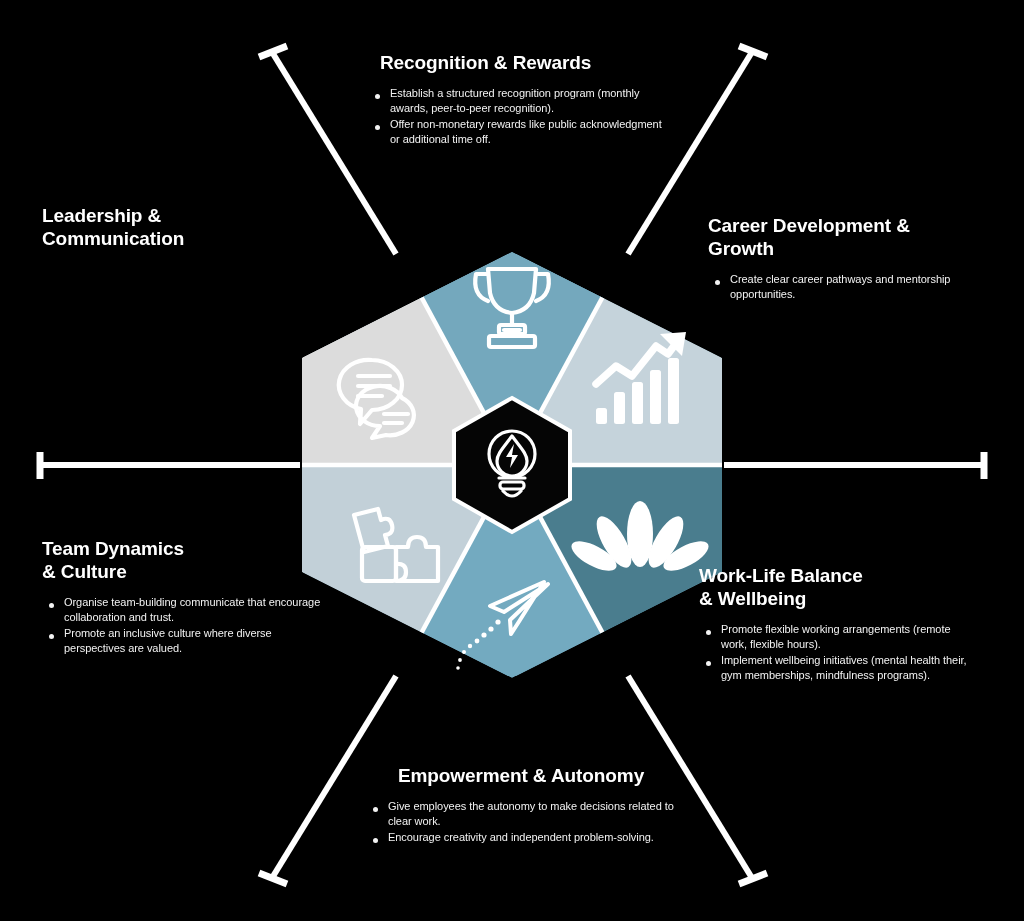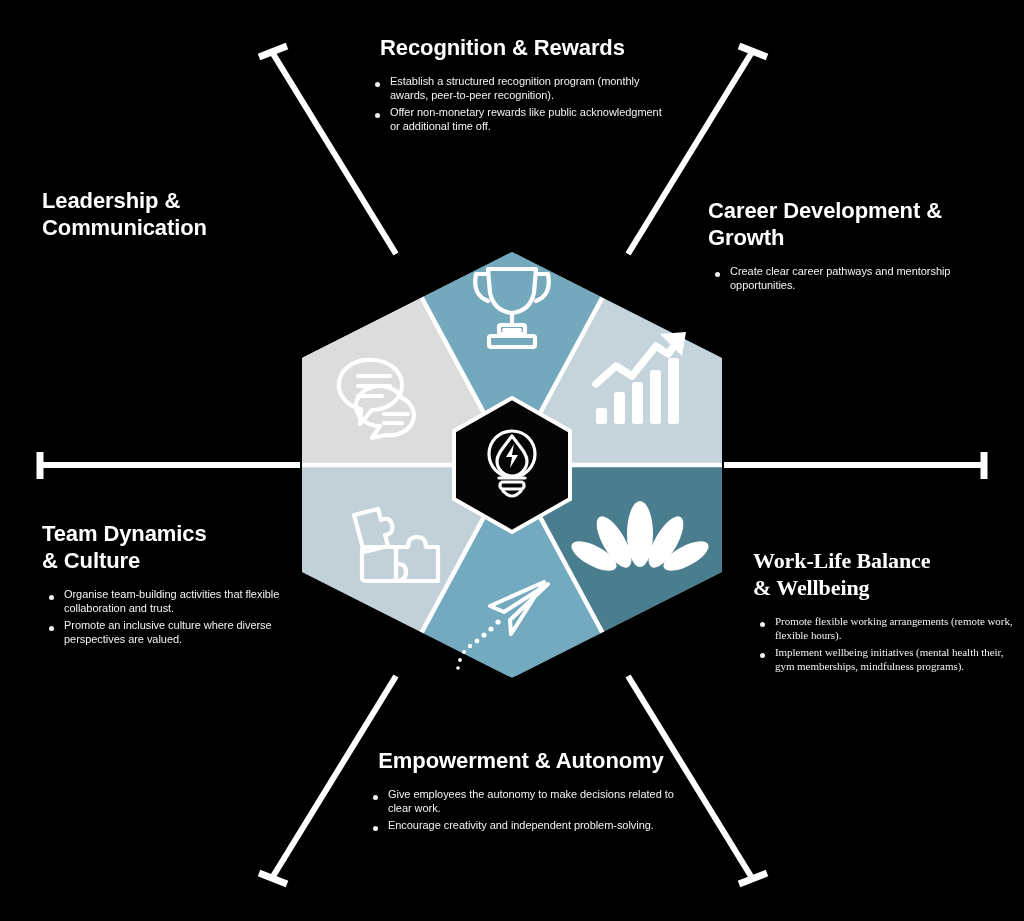--- a/index.html
+++ b/index.html
@@ -13,22 +13,22 @@
 
   
   .axis-svg{position:absolute;left:0;top:0;width:1024px;height:921px;pointer-events:none;}
 
   
   .hex-svg{position:absolute;left:0;top:0;width:1024px;height:921px;}
 
   
   .block{position:absolute;}
   .block h2{
-    margin:0 0 12px 0;
-    font-size:22px;
+    margin:16px 0 12px 0;
+    font-size:19px;
     font-weight:700;
     line-height:1.22;
     letter-spacing:-0.1px;
     color:#ffffff;
     white-space:pre-line;
   }
   .block ul{
     margin:0;
     padding:0 0 0 22px;
     list-style:none;
@@ -47,21 +47,21 @@
     left:-15px;top:8px;
     width:5px;height:5px;border-radius:50%;
     background:#f2f2f2;
   }
 
   
   #blk-recognition{left:368px;top:35px;width:300px;}
   #blk-leadership{left:42px;top:188px;width:266px;}
   #blk-career{left:708px;top:198px;width:275px;}
   #blk-team{left:42px;top:521px;width:280px;}
-  #blk-worklife{left:753px;top:548px;width:268px;font-family:Liberation Serif, serif;}
+  #blk-worklife{left:699px;top:548px;width:268px;}
   #blk-empower{left:366px;top:748px;width:310px;}
 
   
   #blk-recognition h2{text-align:left;margin-left:12px;}
   #blk-empower h2{text-align:center;}
 </style>
 </head>
 <body style="background: rgb(0, 0, 0);">
 
 <div id="stage">
@@ -220,21 +220,21 @@
 Growth</h2>
     <ul>
       <li>Create clear career pathways and mentorship opportunities.</li>
     </ul>
   </div>
 
   <div class="block" id="blk-team">
     <h2>Team Dynamics
 &amp; Culture</h2>
     <ul>
-      <li>Organise team-building activities that flexible collaboration and trust.</li>
+      <li>Organise team-building communicate that encourage collaboration and trust.</li>
       <li>Promote an inclusive culture where diverse perspectives are valued.</li>
     </ul>
   </div>
 
   <div class="block" id="blk-worklife">
     <h2>Work-Life Balance
 &amp; Wellbeing</h2>
     <ul>
       <li>Promote flexible working arrangements (remote work, flexible hours).</li>
       <li>Implement wellbeing initiatives (mental health their, gym memberships, mindfulness programs).</li>

